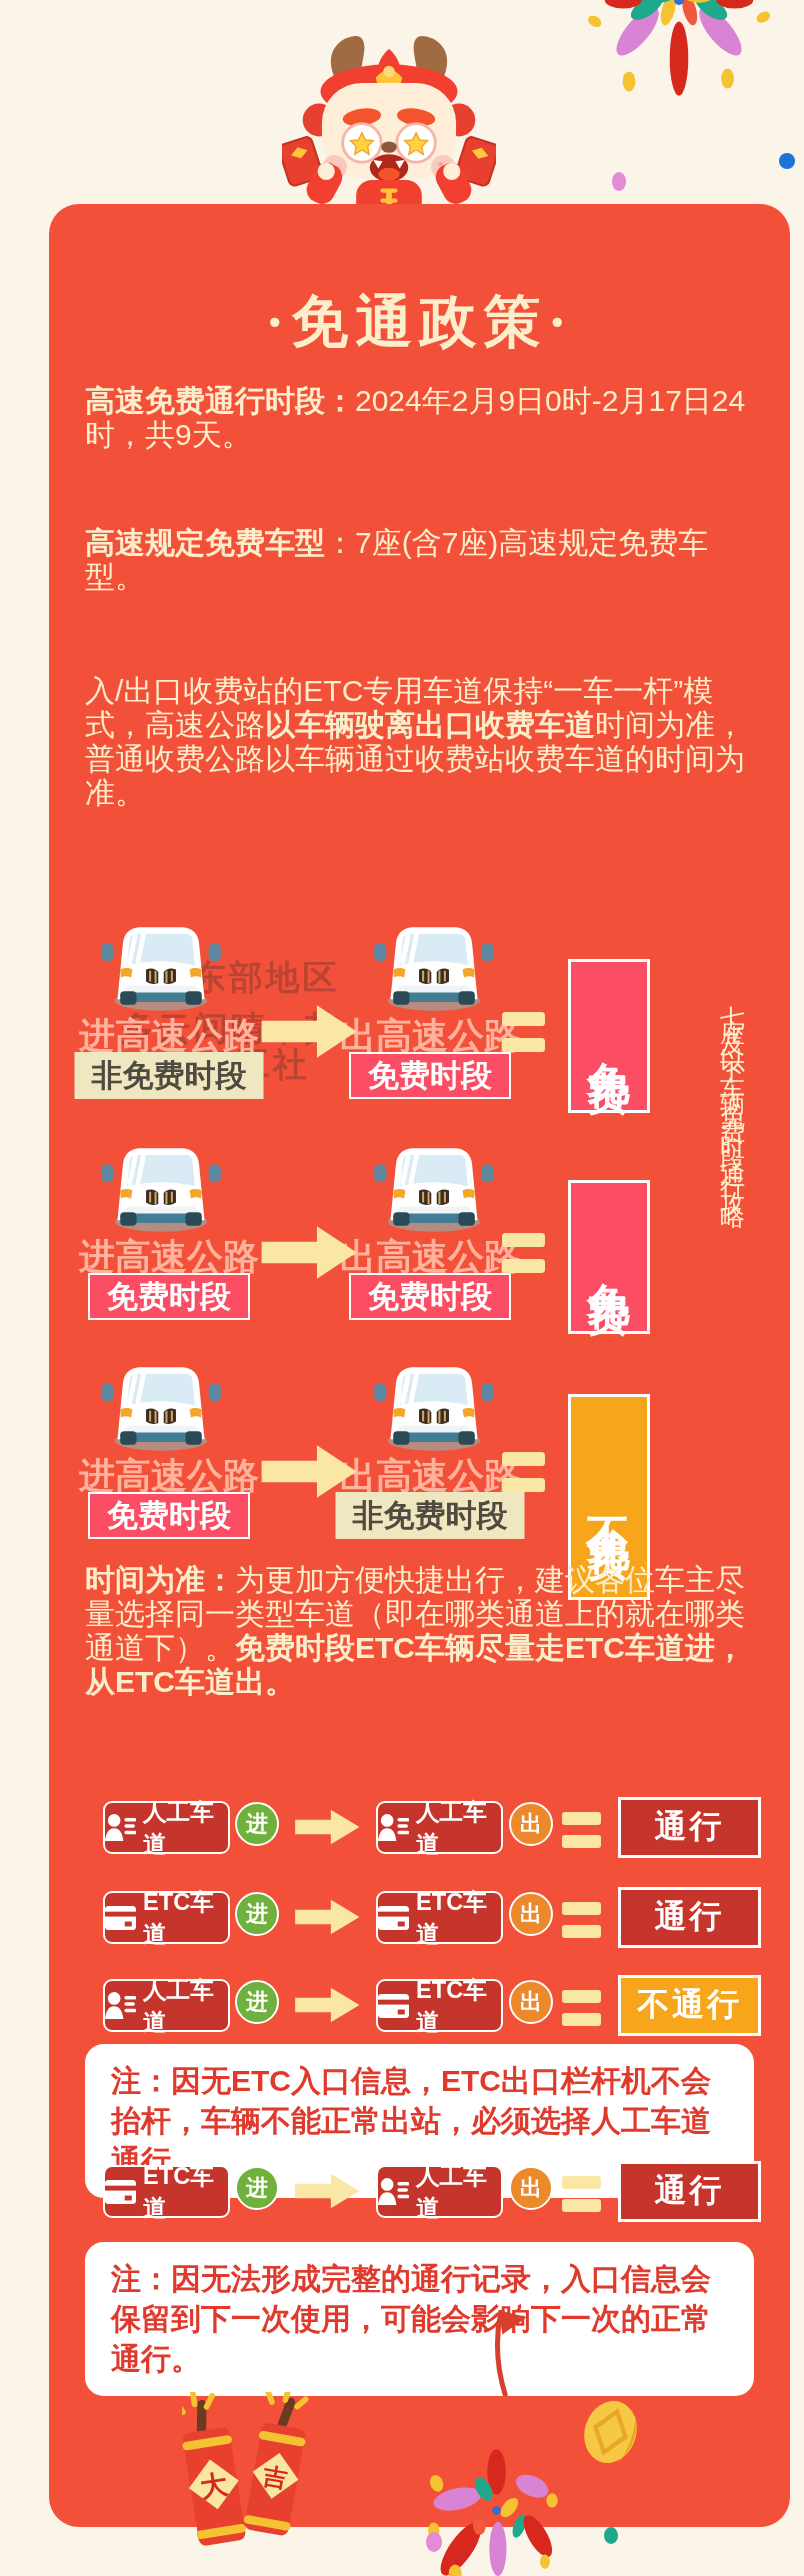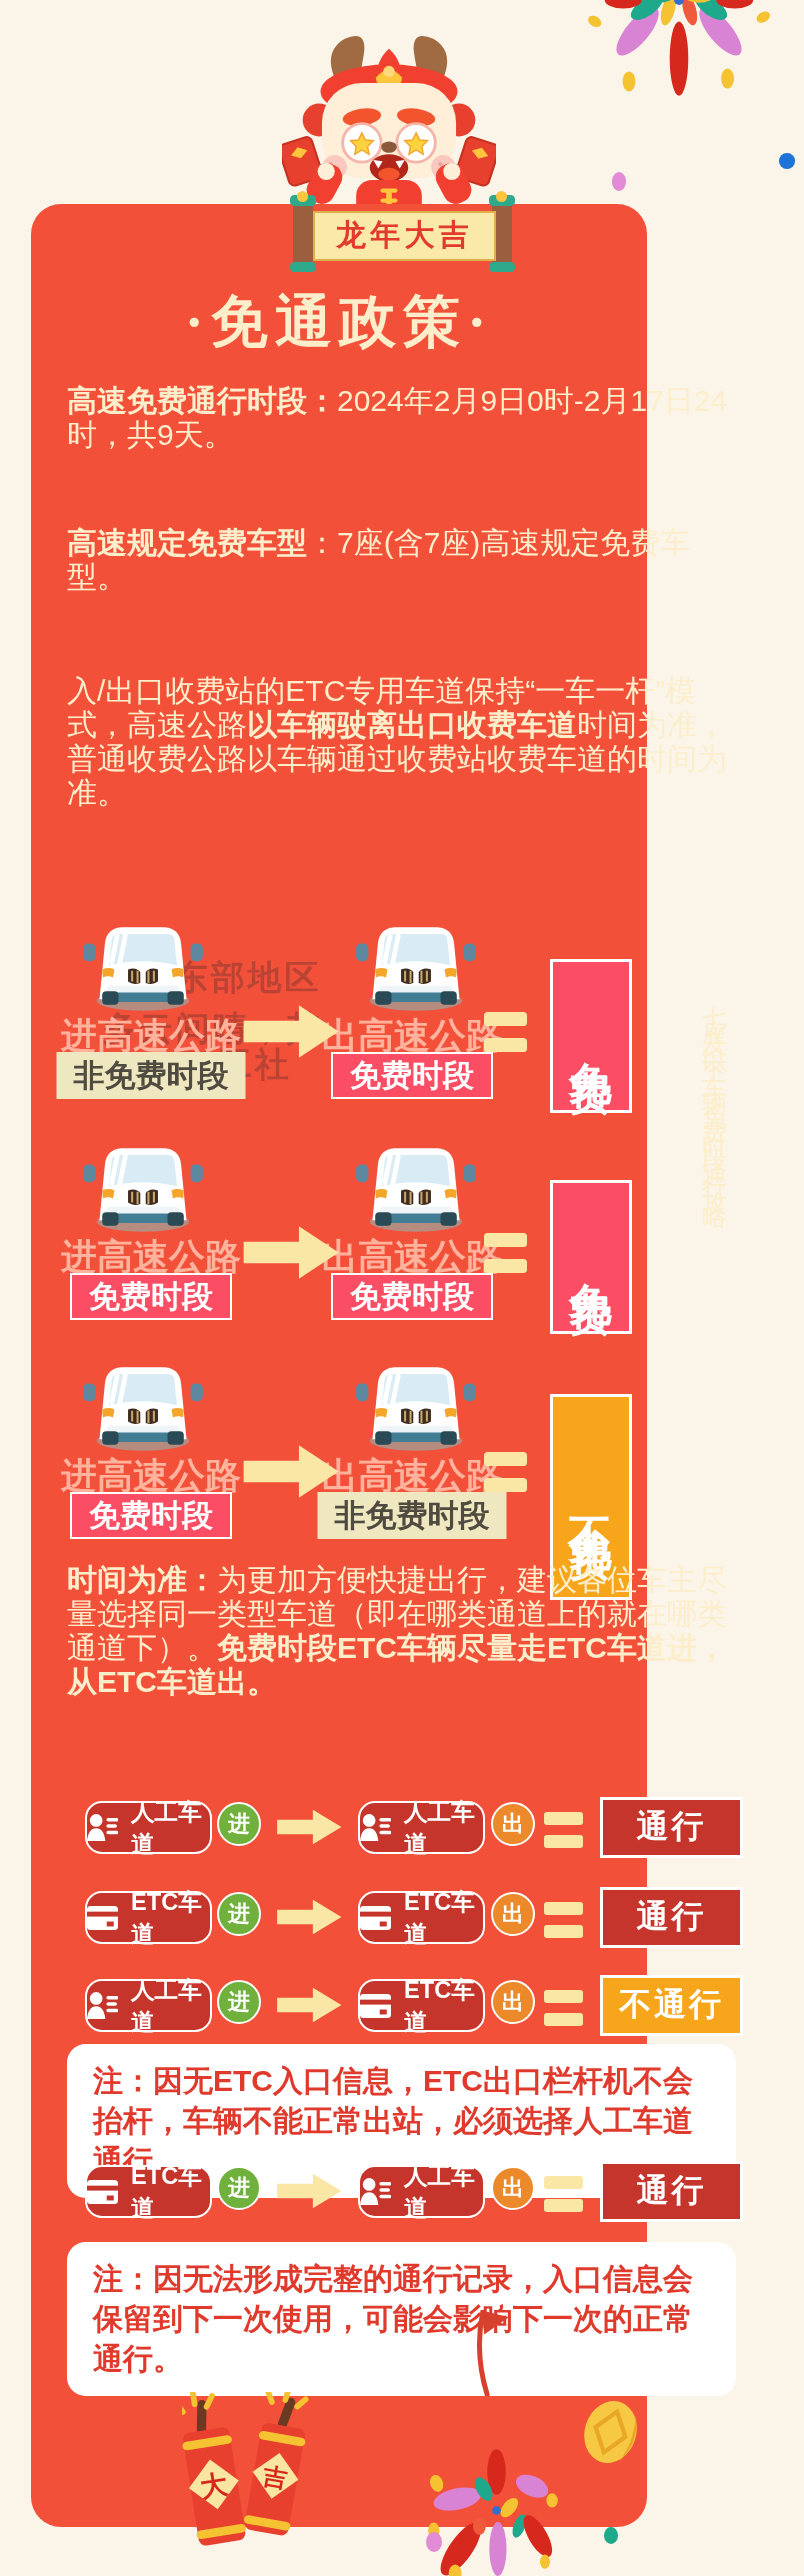--- a/index.html
+++ b/index.html
@@ -4,21 +4,21 @@
 <style>
   :root{
     --page-bg:#FBF4E9; --card-bg:#F3503A; --text-cream:#FCEECB; --label-salmon:#FFB29C;
     --tag-pink:#FB4D63; --tag-khaki:#EFE7C0; --tag-khaki-text:#4F4B41; --result-orange:#F7A61C;
     --lane-red:#C5352B; --badge-green:#6FB13C; --badge-orange:#EC8A2B; --arrow-yellow:#FBE7A5;
     --note-bg:#FFFFFF; --note-text:#E03A2D; --scroll-paper:#FAE9A8; --scroll-text-red:#E23A2C;
   }
   html,body{margin:0;padding:0;}
   body{font-family:"Liberation Sans",sans-serif;}
   .page{position:relative;width:804px;height:2576px;background:var(--page-bg);overflow:hidden;}
-  .card{position:absolute;left:31px;top:204px;width:616px;height:2323px;background:var(--card-bg);border-radius:30px;}
+  .card{position:absolute;left:49px;top:204px;width:741px;height:2323px;background:var(--card-bg);border-radius:30px;}
   .b{font-weight:bold;}
   
   .title{position:absolute;left:0;top:80px;width:100%;text-align:center;font-size:57px;font-weight:bold;
          color:var(--text-cream);letter-spacing:7.1px;font-family:"Liberation Serif",serif;}
   
   .para{position:absolute;left:36px;width:672px;font-size:30px;line-height:34px;color:var(--text-cream);}
   .p1{top:180px;} .p2{top:322px;} .p3{top:470px;} .reminder{top:1359px;}
   
   .ghost{position:absolute;color:#6E332B;opacity:.42;font-size:34px;font-weight:bold;letter-spacing:2.9px;white-space:nowrap;}
   
@@ -40,22 +40,22 @@
            writing-mode:vertical-lr;text-orientation:upright;display:flex;align-items:center;justify-content:center;
            letter-spacing:10px;}
   .vresult[data-style="orange"]{background:var(--result-orange);}
   .drow.r3 .vresult{top:51px;height:206px;}
   
   .sidenote{position:absolute;left:668px;top:781px;height:558px;writing-mode:vertical-lr;text-orientation:upright;
             font-size:25px;color:var(--text-cream);letter-spacing:14.3px;}
   
   .lrow{position:absolute;left:0;width:100%;height:60px;}
   .lane-card{position:absolute;top:0;height:53px;width:127px;box-sizing:border-box;background:var(--lane-red);
-             border:2.9px solid #fff;border-radius:17px;display:flex;align-items:center;justify-content:center;
-             gap:13px;color:#fff;font-size:23.6px;font-weight:bold;}
+             border:2.9px solid #fff;border-radius:9px;display:flex;align-items:center;justify-content:center;
+             gap:7px;color:#fff;font-size:23.6px;font-weight:bold;}
   .lane-card.entry{left:54px;} .lane-card.exit{left:327px;}
   .lane-icon{display:flex;align-items:center;}
   .badge{position:absolute;top:1.4px;width:44px;height:44px;box-sizing:border-box;border:2.9px solid #fff;border-radius:50%;
          display:flex;align-items:center;justify-content:center;color:#fff;font-size:22px;font-weight:bold;}
   .badge.in{background:var(--badge-green);}
   .badge.out{background:var(--badge-orange);}
   .badge.b1{left:186px;} .badge.b2{left:460px;}
   .larrow{position:absolute;left:246px;top:6.4px;}
   .lequals{position:absolute;left:513px;top:11.4px;display:flex;flex-direction:column;gap:10px;}
   .lequals i{display:block;width:39px;height:13px;border-radius:2.9px;background:var(--arrow-yellow);}
@@ -349,27 +349,20 @@
     </div>
 
     <div class="notebox n2">注：因无法形成完整的通行记录，入口信息会保留到下一次使用，可能会影响下一次的正常通行。</div>
 
     <svg style="position:absolute;left:429px;top:2106px;" width="50" height="86" viewBox="0 0 70 120">
       <path d="M30 0 L68 10 L34 34 Z" fill="#D7402C"></path>
       <path d="M32 2 Q20 60 38 118" stroke="#D7402C" stroke-width="7" fill="none" stroke-linecap="round"></path>
     </svg>
   </div>
 
-  <div class="scroll">
-    <div class="roller rl"></div>
-    <div class="roller rr"></div>
-    <span class="knob kl"></span>
-    <span class="knob kr"></span>
-    <div class="paper">龙年大吉</div>
-  </div>
 
   <svg style="position:absolute;left:182px;top:2392px;" width="129" height="184" viewBox="0 0 180 258">
     <g transform="rotate(-9 50 160)">
       <path d="M44 50 l6 -34" stroke="#6B3A23" stroke-width="13" stroke-linecap="round"></path>
       <path d="M22 22 l-8 -16 M40 14 l0 -16 M56 20 l10 -14" stroke="#F5C332" stroke-width="8" stroke-linecap="round"></path>
       <rect x="16" y="52" width="66" height="160" rx="10" fill="#E8402F"></rect>
       <rect x="14" y="64" width="70" height="12" rx="6" fill="#F5C332"></rect>
       <rect x="14" y="190" width="70" height="12" rx="6" fill="#F5C332"></rect>
       <rect x="24" y="104" width="50" height="50" fill="#FAE6A0" transform="rotate(45 49 129)"></rect>
       <text x="49" y="144" font-size="38" font-weight="bold" fill="#D7281E" text-anchor="middle" font-family="Liberation Sans,sans-serif">大</text>

